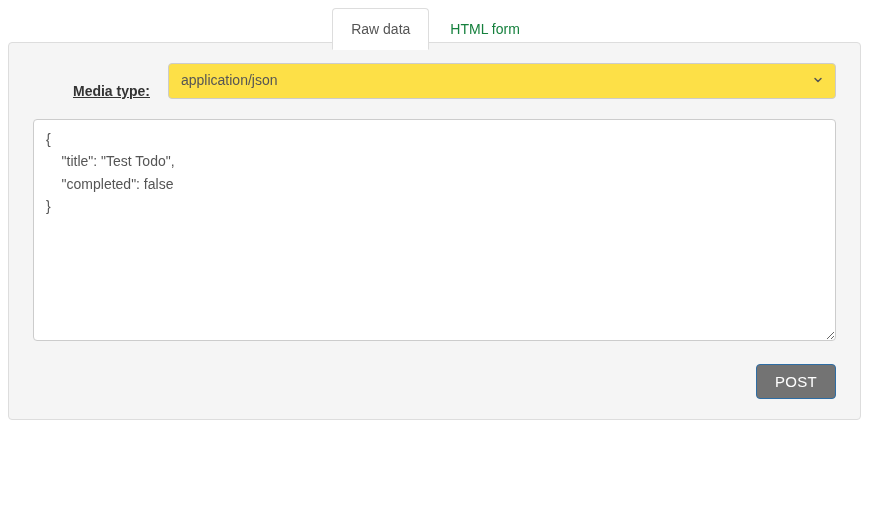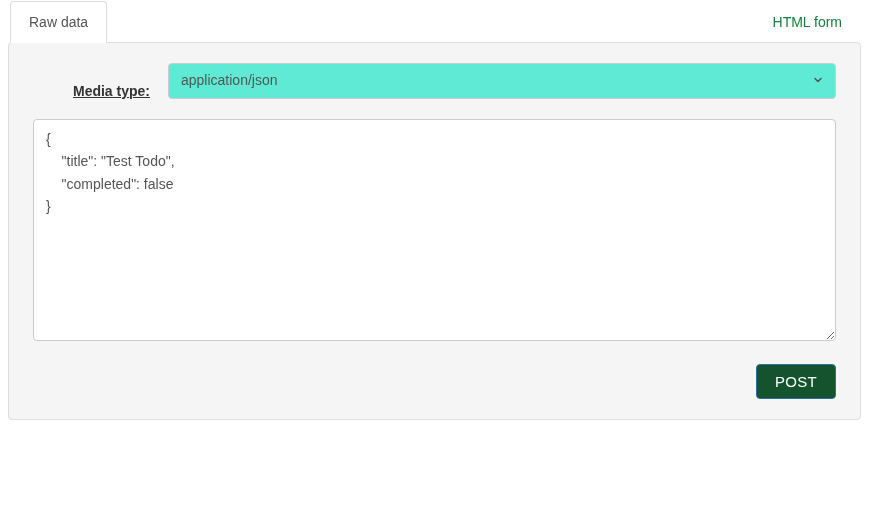--- a/index.html
+++ b/index.html
@@ -14,24 +14,24 @@
       background: #fff;
       width: 869px;
       height: 505px;
       overflow: hidden;
     }
     .container {
       padding: 0 8px;
     }
     .tabs {
       display: flex;
-      justify-content: space-between;
+      justify-content: center;
       padding-right: 0;
       position: relative;
-      top: 1px;
+      top: 8px;
       z-index: 2;
     }
     .tab {
       padding: 12px 18px;
       cursor: pointer;
       color: #555;
       border: 1px solid transparent;
       border-bottom: none;
       border-radius: 4px 4px 0 0;
       margin-left: 2px;
@@ -74,21 +74,21 @@
       position: relative;
       width: 100%;
     }
     select.form-control {
       width: 100%;
       height: 36px;
       padding: 6px 30px 6px 12px;
       font-size: 14px;
       line-height: 1.4;
       color: #555;
-      background-color: #5eead4;
+      background-color: #fde047;
       border: 1px solid #ccc;
       border-radius: 4px;
       appearance: none;
       -webkit-appearance: none;
       -moz-appearance: none;
       cursor: pointer;
     }
     .select-chevron {
       position: absolute;
       right: 12px;
@@ -109,21 +109,21 @@
       border-radius: 4px;
       resize: vertical;
       font-family: inherit;
     }
     .form-actions {
       display: flex;
       justify-content: flex-end;
       margin-top: 20px;
     }
     .btn-primary {
-      background: #14532d;
+      background: #737373;
       border: 1px solid #2e6da4;
       color: #fff;
       padding: 8px 18px;
       font-size: 15px;
       font-weight: 400;
       border-radius: 4px;
       cursor: pointer;
       letter-spacing: 0.3px;
     }
   </style>

